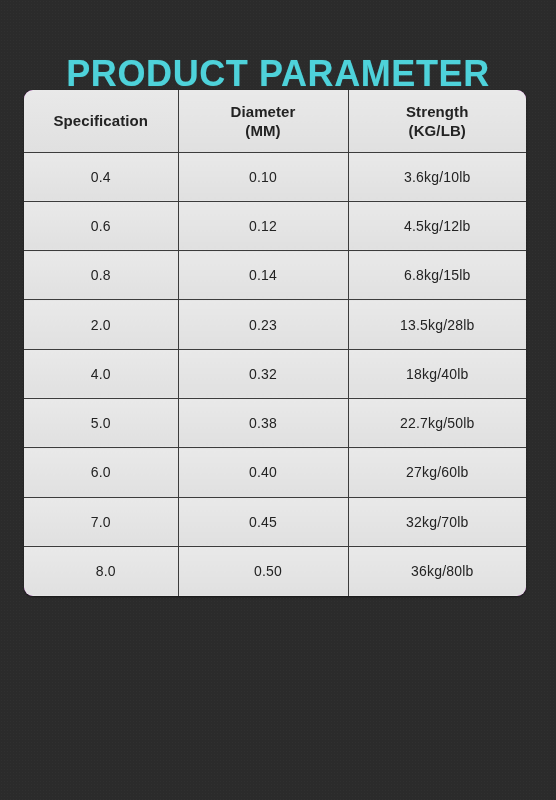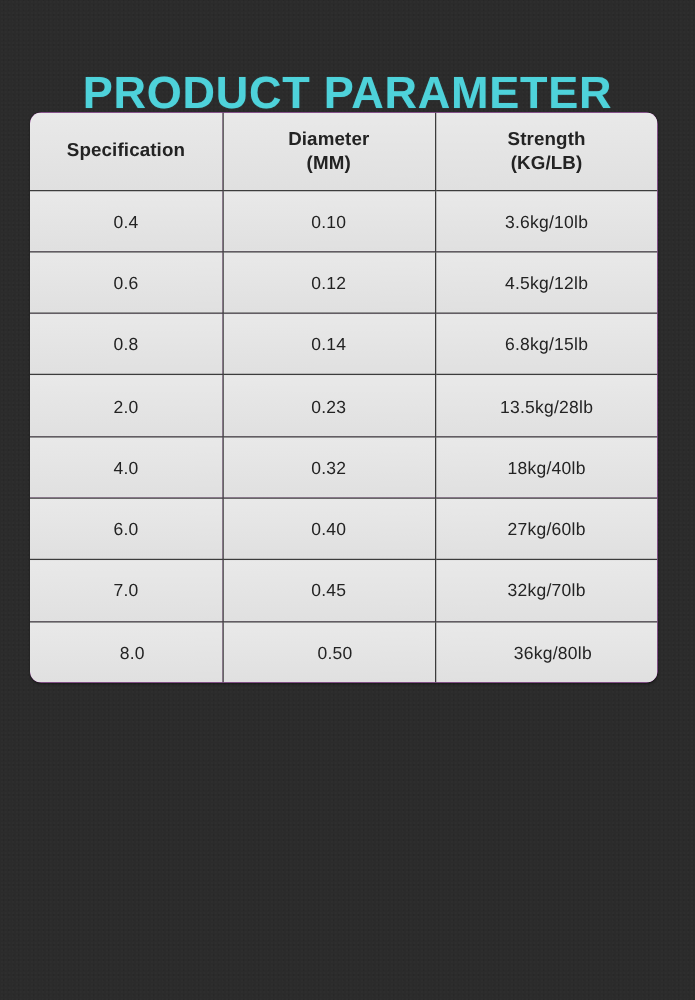--- a/index.html
+++ b/index.html
@@ -159,20 +159,25 @@
         <td>2.0</td>
         <td>0.23</td>
         <td>13.5kg/28lb</td>
       </tr>
       <tr>
         <td>4.0</td>
         <td>0.32</td>
         <td>18kg/40lb</td>
       </tr>
       <tr>
+        <td>5.0</td>
+        <td>0.38</td>
+        <td>22.7kg/50lb</td>
+      </tr>
+      <tr>
         <td>6.0</td>
         <td>0.40</td>
         <td>27kg/60lb</td>
       </tr>
       <tr>
         <td>7.0</td>
         <td>0.45</td>
         <td>32kg/70lb</td>
       </tr>
       <tr>

